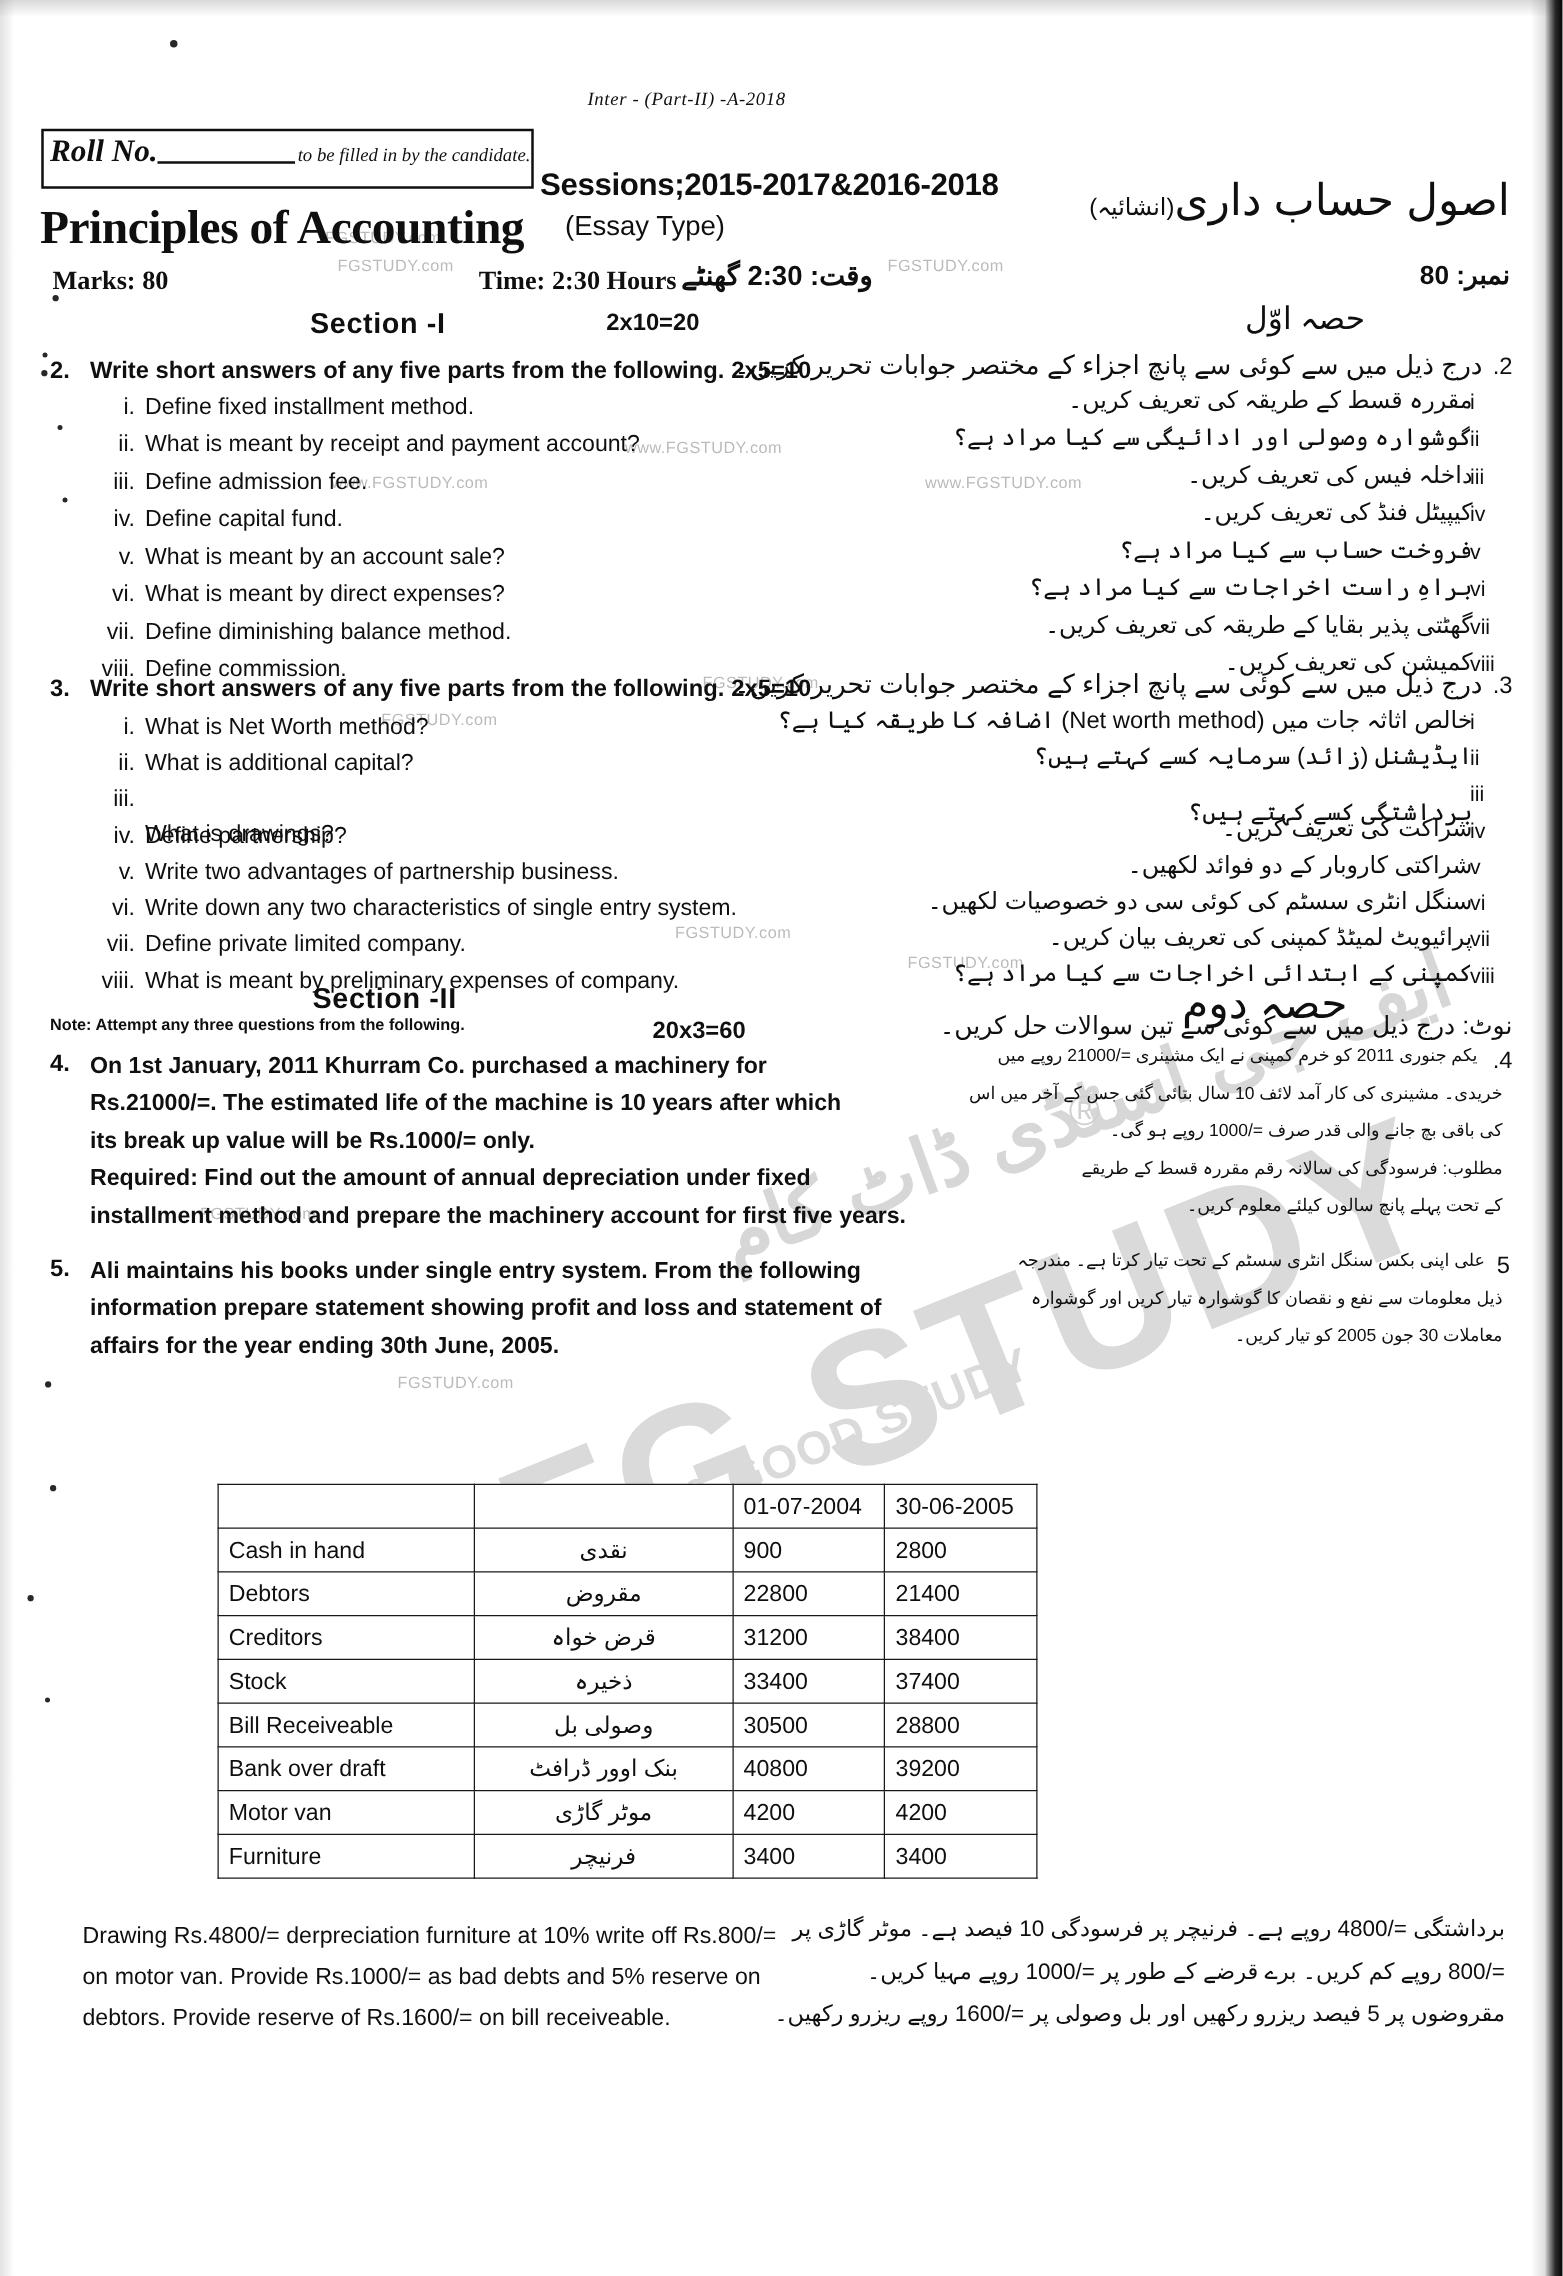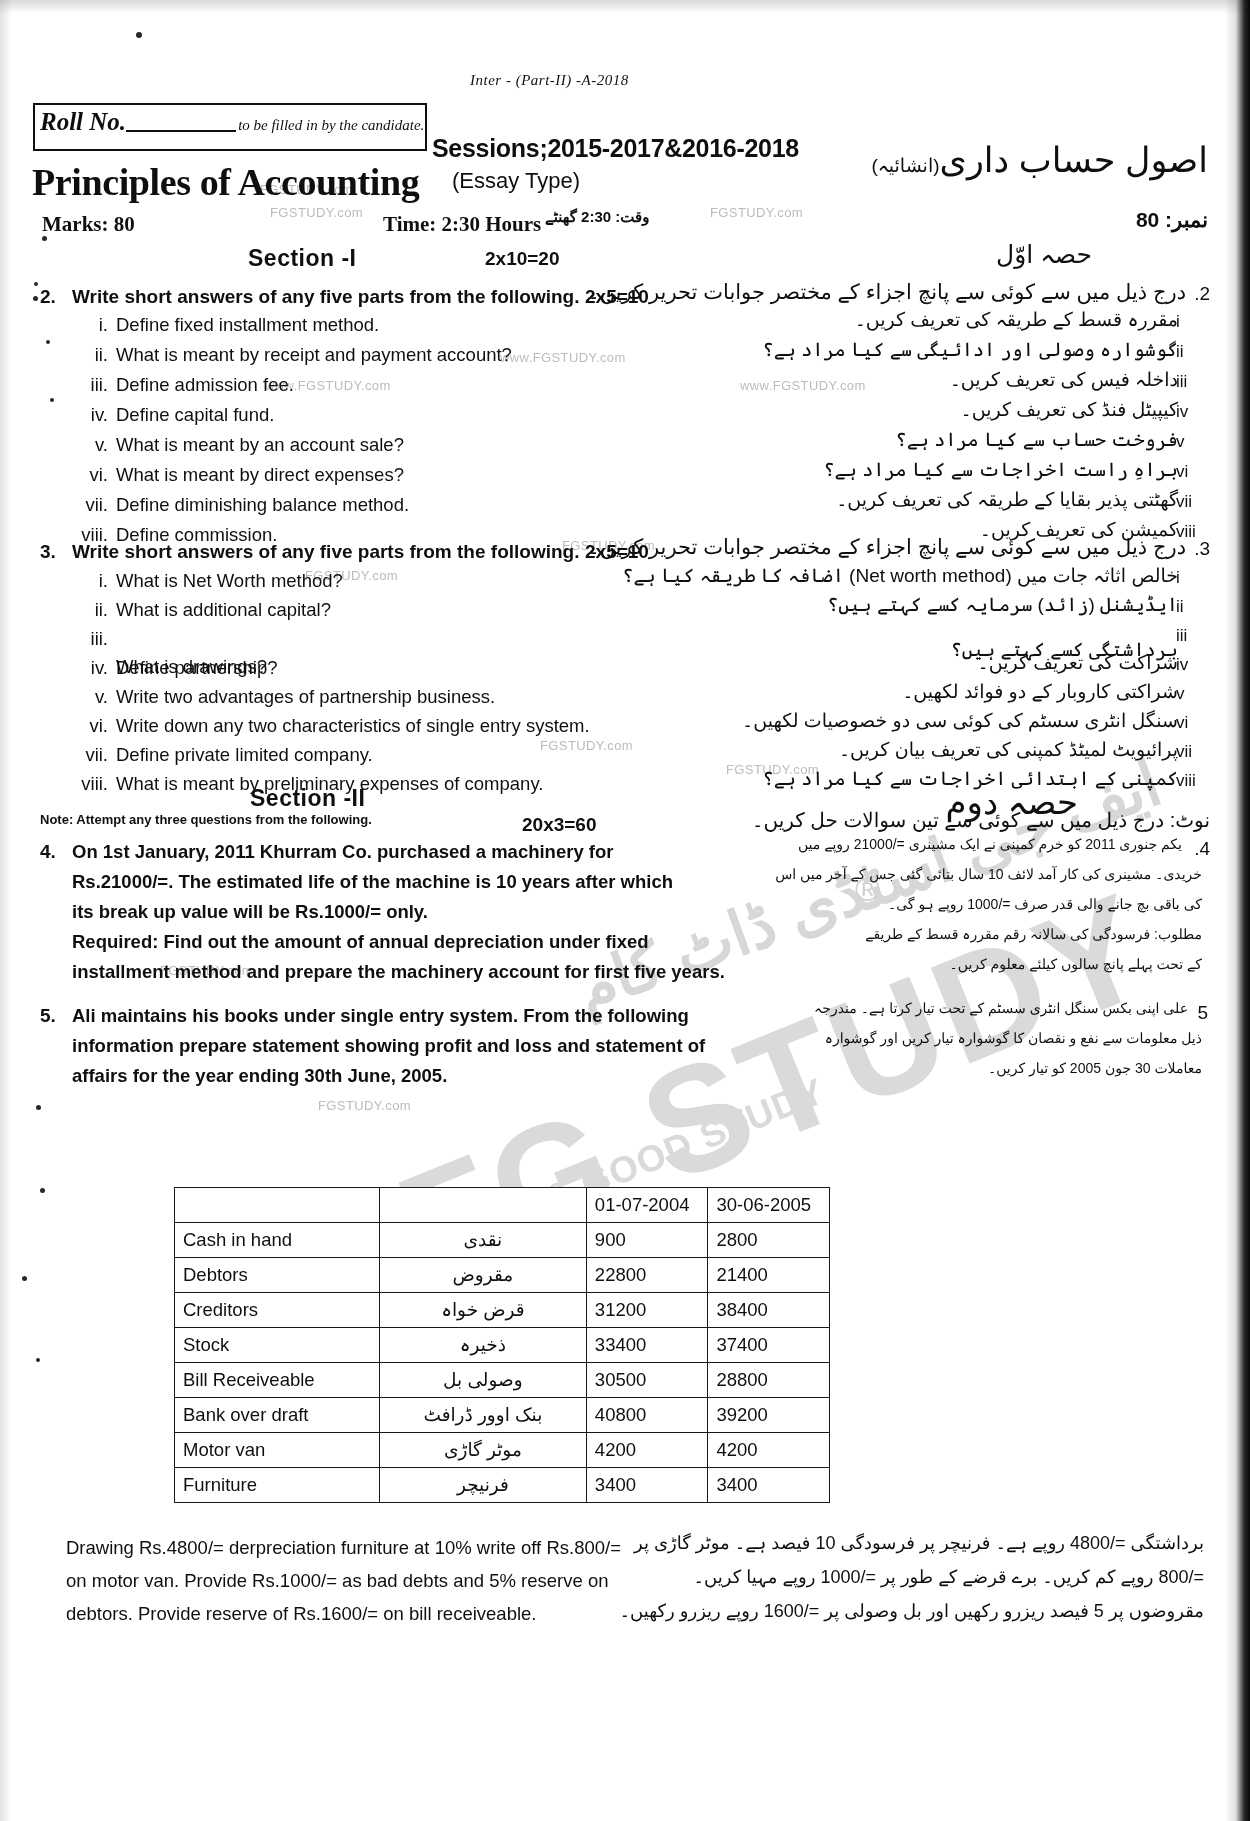--- a/index.html
+++ b/index.html
@@ -175,21 +175,21 @@
     left: 383px; top: 212px;
     font-family: "Liberation Serif", serif;
     font-weight: bold;
     font-size: 21px;
     z-index: 5;
   }
   .time-ur {
     position: absolute;
     left: 545px; top: 208px;
     direction: rtl;
-    font-size: 15px;
+    font-size: 22px;
     font-weight: bold;
     z-index: 5;
     white-space: nowrap;
   }
   .marks-ur {
     position: absolute;
     right: 42px; top: 208px;
     direction: rtl;
     font-size: 21px;
     font-weight: bold;

